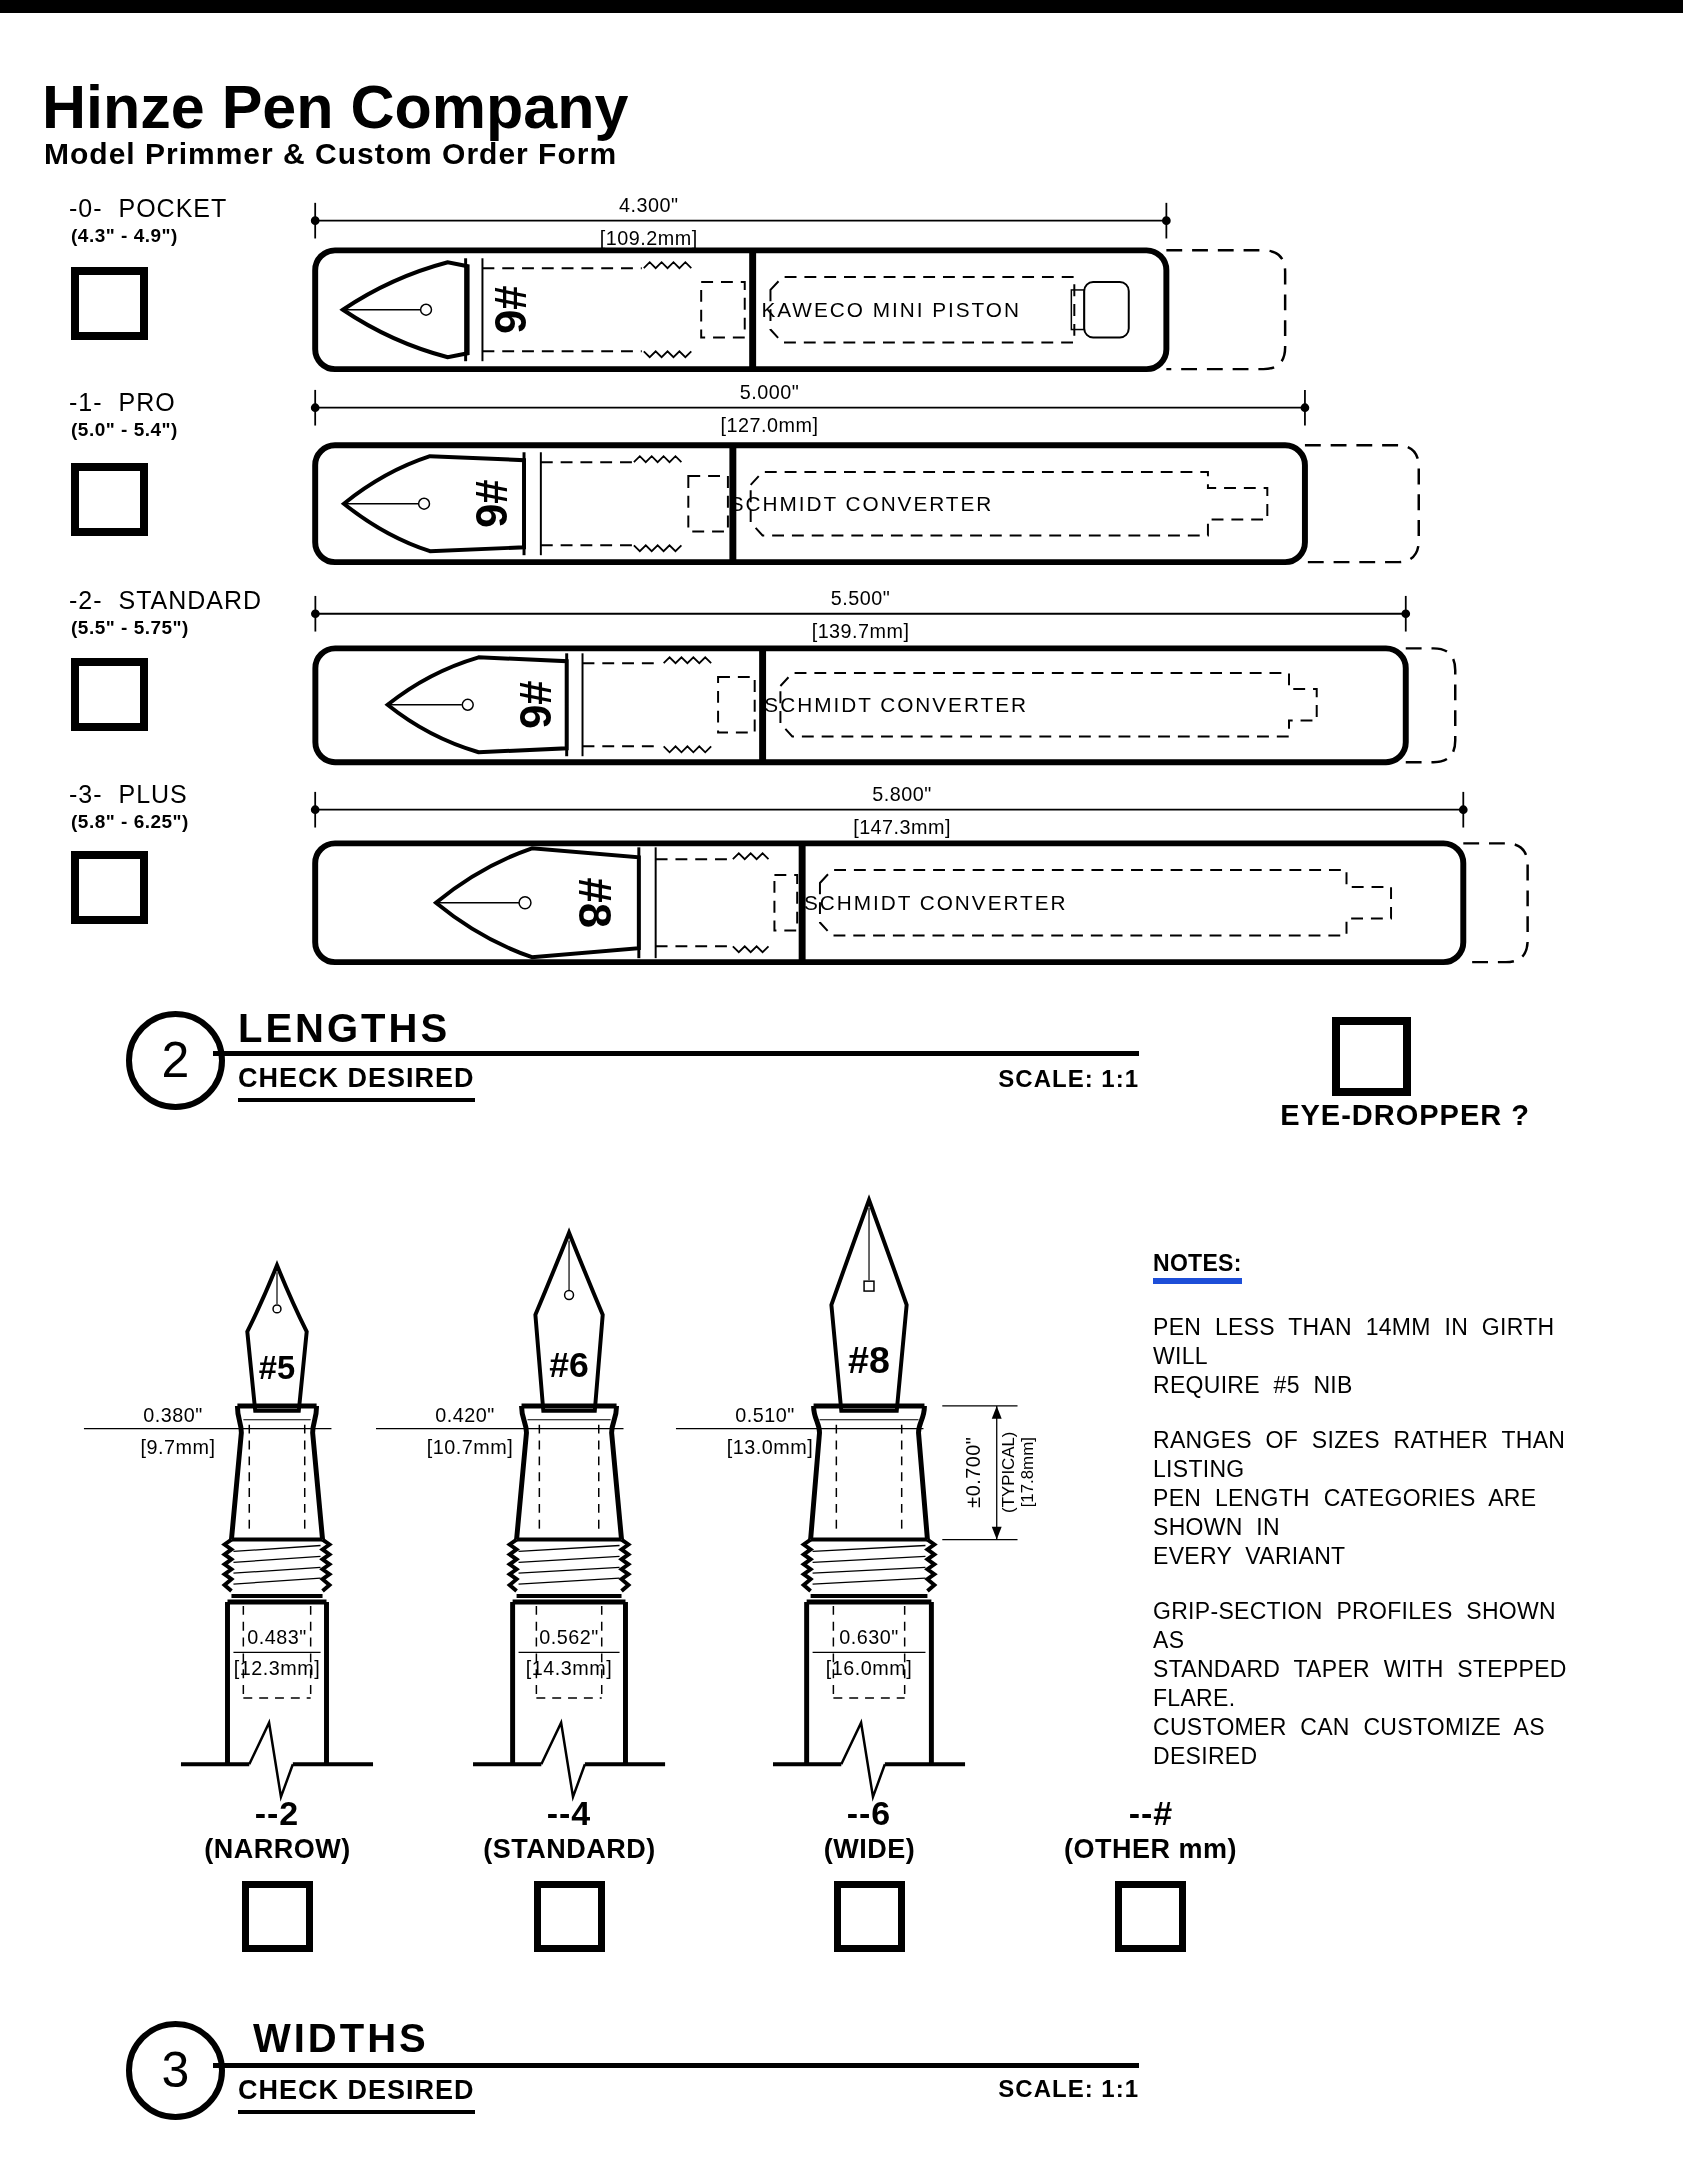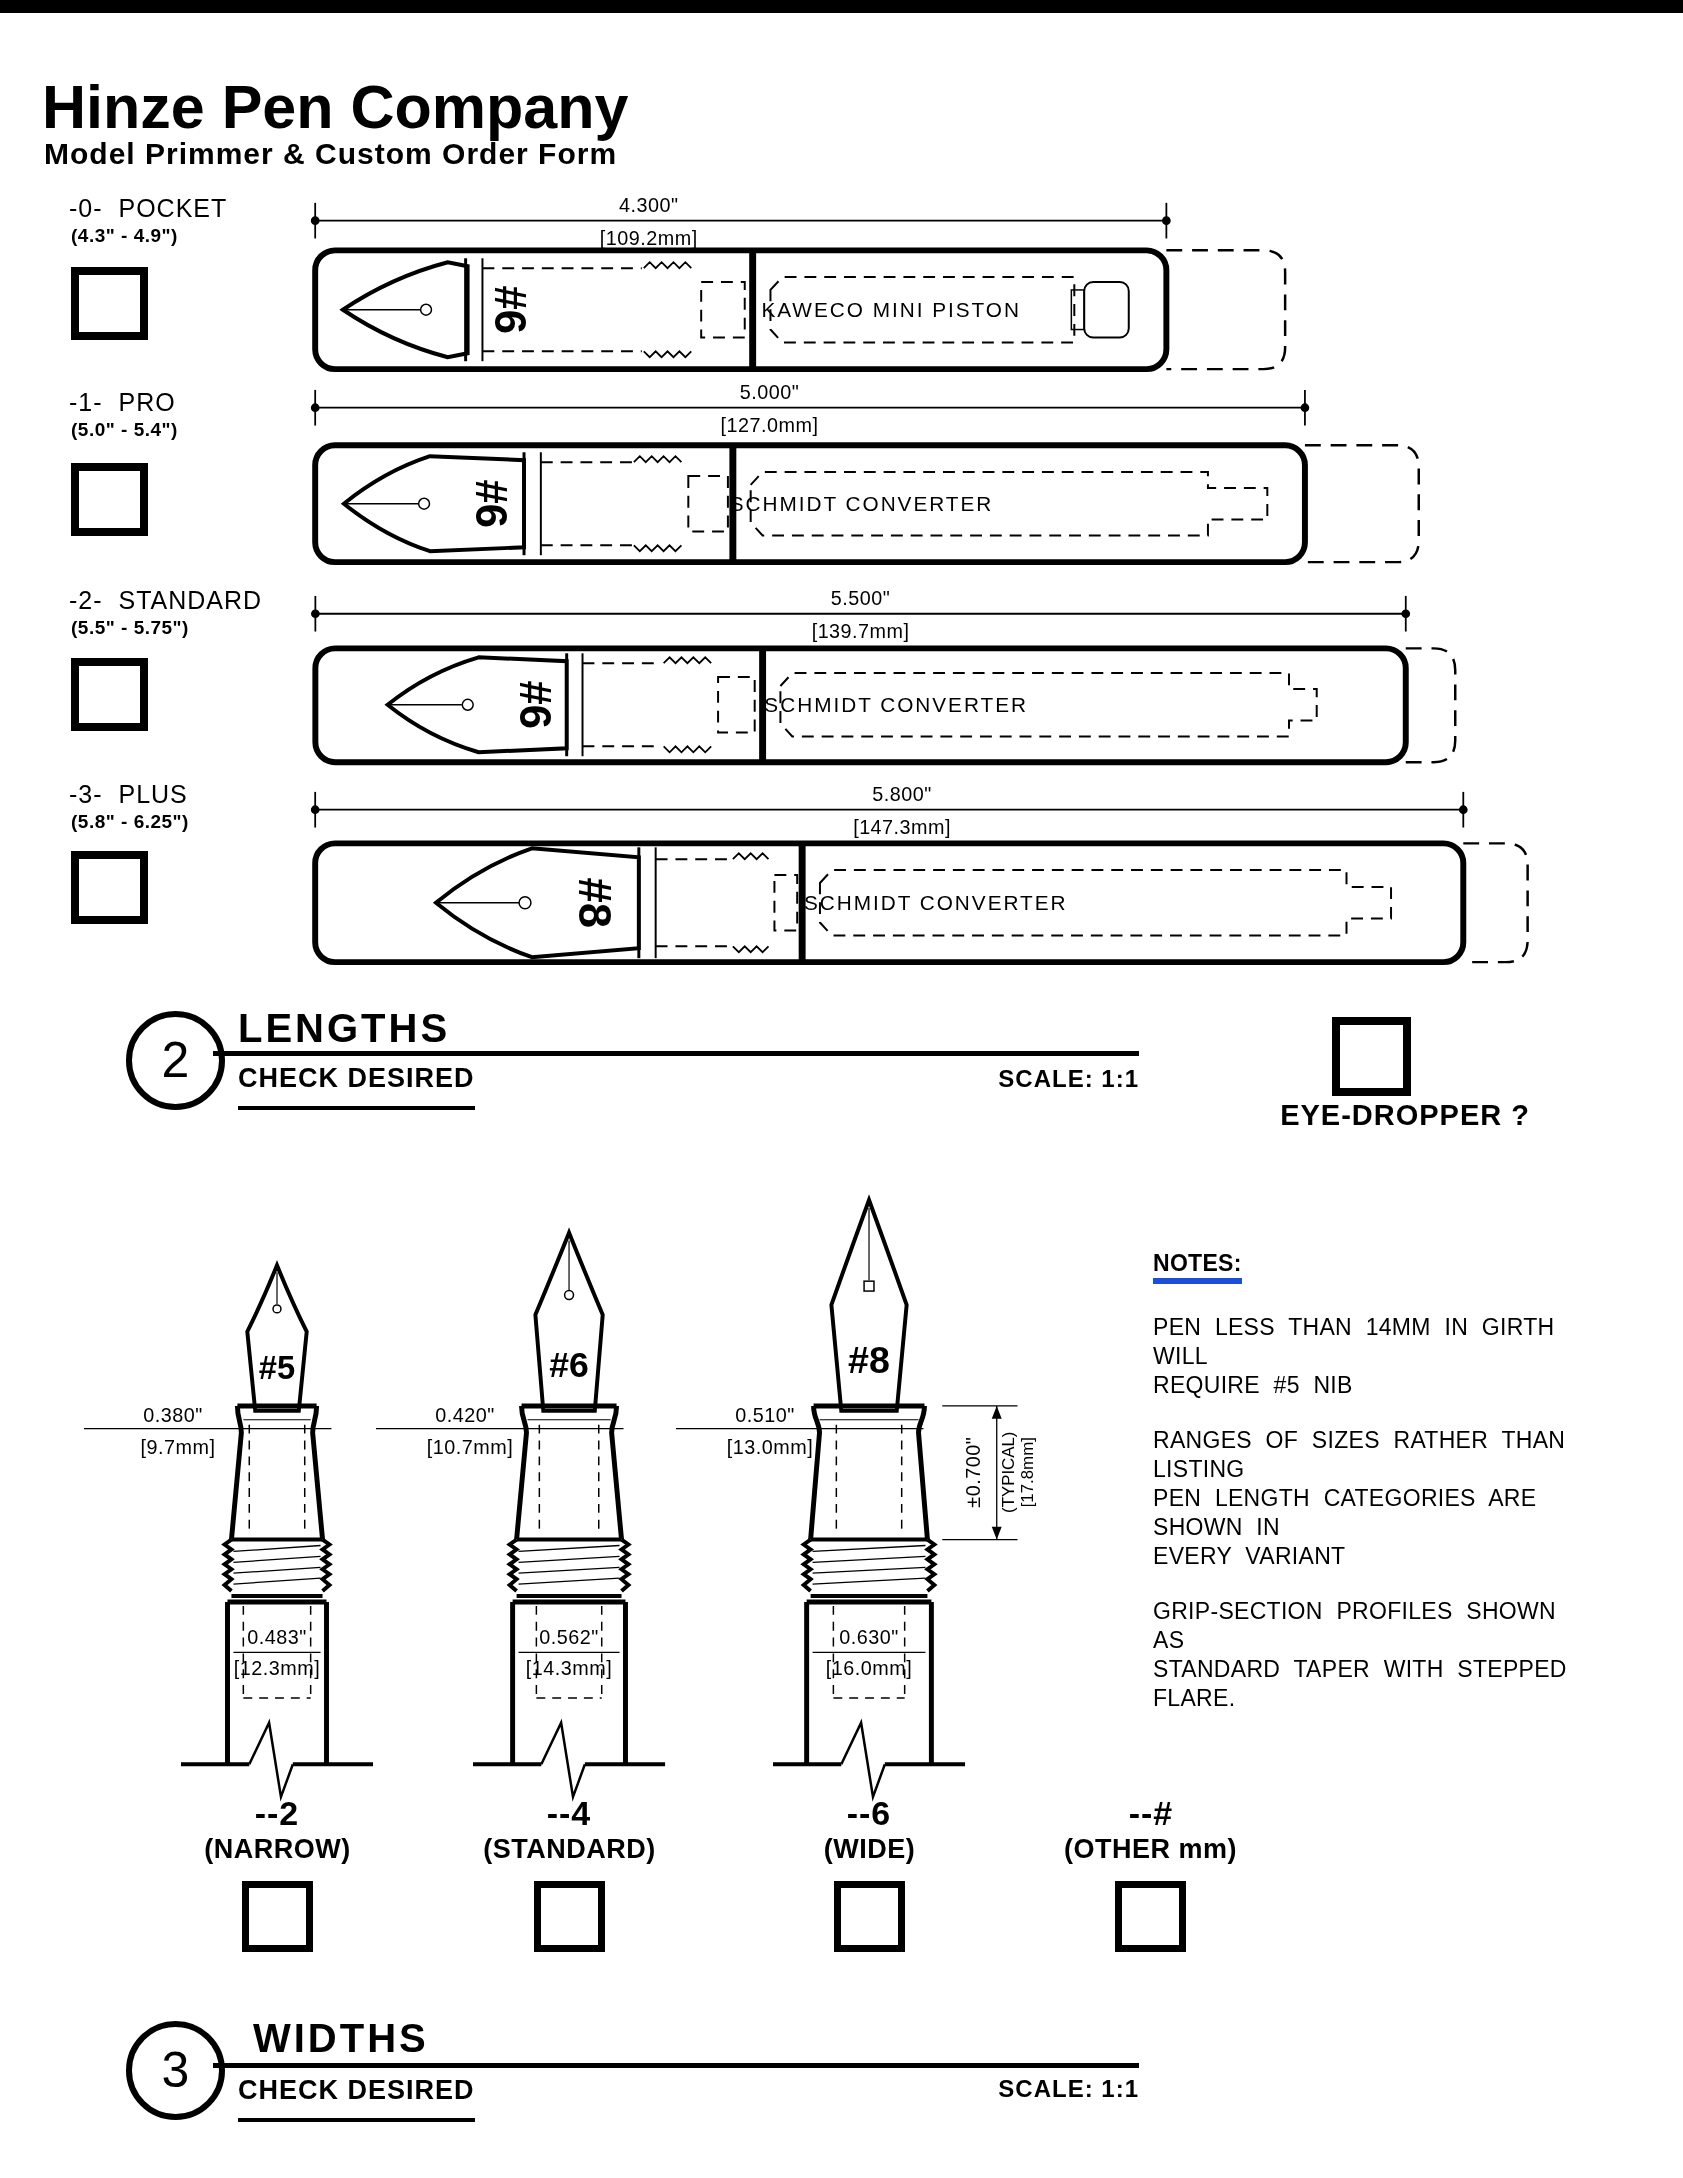--- a/index.html
+++ b/index.html
@@ -17,21 +17,21 @@
   text{fill:#000;}
   .dim{font-size:20px;letter-spacing:0.5px;}
   .mech{font-size:21px;letter-spacing:2px;}
   .nr{font-size:44px;font-weight:bold;}
   .nu{font-weight:bold;}
   .seccirc{position:absolute;width:87px;height:87px;border:6px solid #000;border-radius:50%;
            text-align:center;line-height:87px;font-size:50px;}
   .sectitle{position:absolute;font-size:40px;font-weight:bold;letter-spacing:3px;}
   .secline{position:absolute;height:5px;background:#000;}
   .seccheck{position:absolute;font-size:27px;font-weight:bold;letter-spacing:1px;
-            border-bottom:4px solid #000;padding-bottom:12px;}
+            border-bottom:4px solid #000;padding-bottom:4px;}
   .secscale{position:absolute;font-size:24px;font-weight:bold;letter-spacing:1px;width:198px;text-align:right;}
   .eyelabel{position:absolute;font-size:29px;font-weight:bold;letter-spacing:1px;width:317px;text-align:right;}
   .wlabel1{position:absolute;font-size:34px;font-weight:bold;width:238px;text-align:center;letter-spacing:1px;}
   .wlabel2{position:absolute;font-size:27px;font-weight:bold;width:257px;text-align:center;letter-spacing:0.5px;}
   .notes{position:absolute;left:1153px;top:1249px;width:436px;font-size:23px;line-height:29px;
          letter-spacing:0.3px;word-spacing:7px;}
   .notes .ttl{font-weight:bold;border-bottom:6px solid #1d4ed8;display:inline-block;margin-bottom:29px;
               word-spacing:0;}
   .notes .para{margin-bottom:26px;}
 </style>
@@ -382,20 +382,21 @@
       <div>REQUIRE #5 NIB</div>
     </div>
     <div class="para">
       <div>RANGES OF SIZES RATHER THAN LISTING</div>
       <div>PEN LENGTH CATEGORIES ARE SHOWN IN</div>
       <div>EVERY VARIANT</div>
     </div>
     <div class="para">
       <div>GRIP-SECTION PROFILES SHOWN AS</div>
       <div>STANDARD TAPER WITH STEPPED FLARE.</div>
+      <div>CUSTOMER CAN CUSTOMIZE AS DESIRED</div>
     </div>
   </div>
 
   <div class="wlabel1" style="left:158px;top:1794px">--2</div>
   <div class="wlabel2" style="left:149px;top:1834px">(NARROW)</div>
   <div class="cb7" style="left:242px;top:1881px;width:57px;height:57px"></div>
 
   <div class="wlabel1" style="left:450px;top:1794px">--4</div>
   <div class="wlabel2" style="left:441px;top:1834px">(STANDARD)</div>
   <div class="cb7" style="left:534px;top:1881px;width:57px;height:57px"></div>

